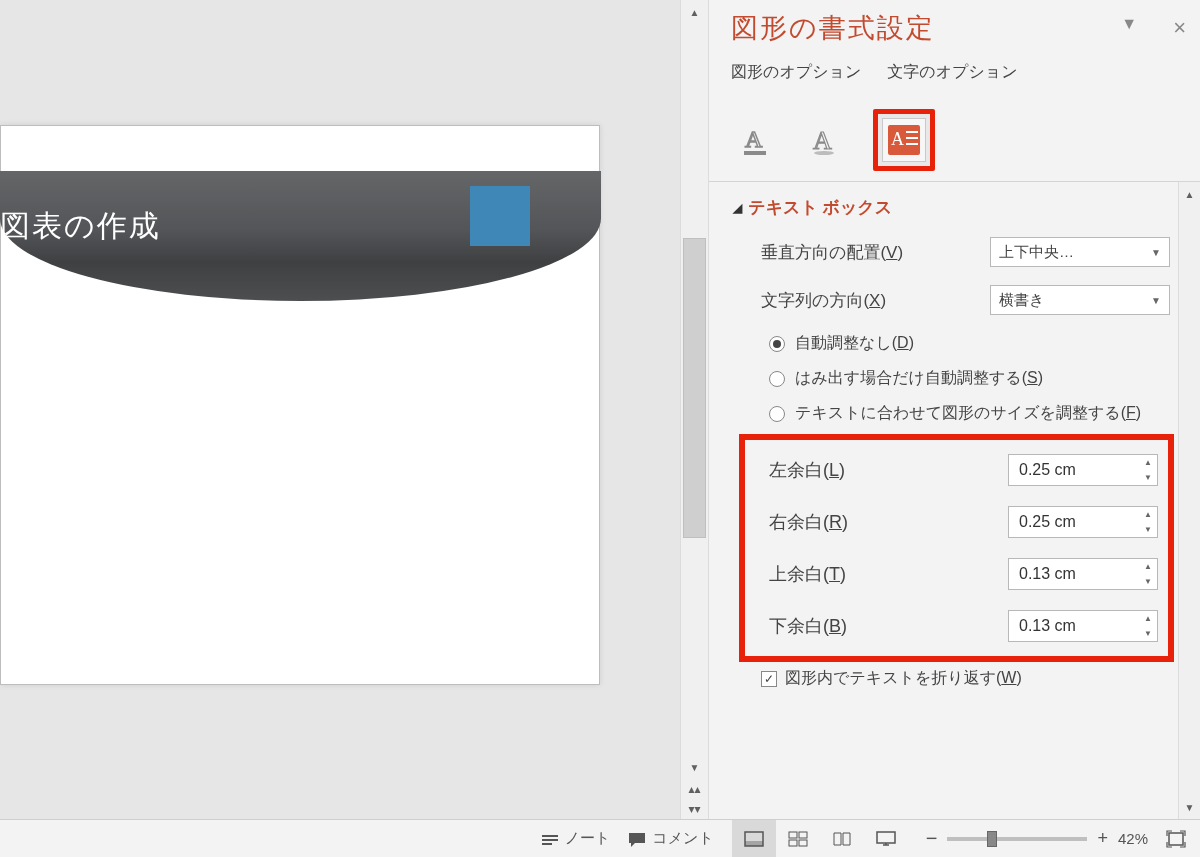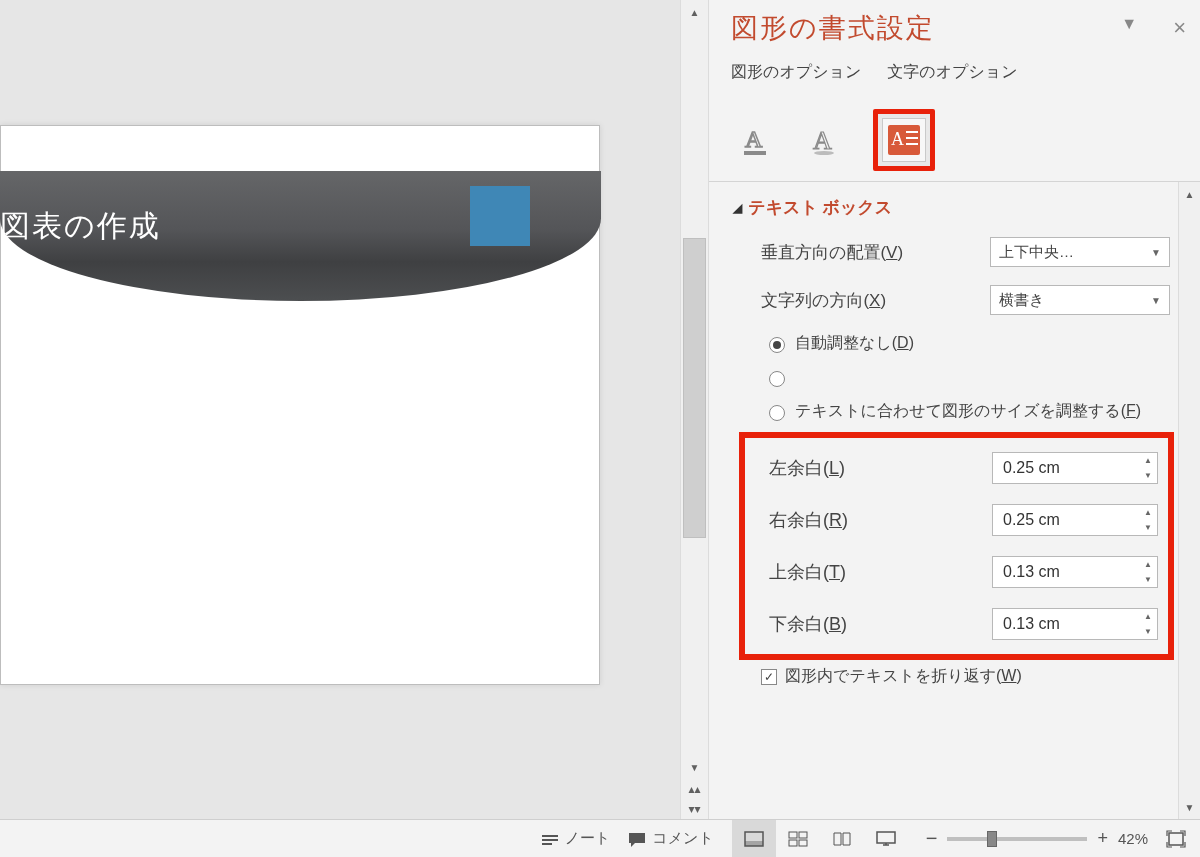--- a/index.html
+++ b/index.html
@@ -31,28 +31,28 @@
 .ico-box{border:5px solid #e8210a;padding:4px;background:#e8e8e8;border-radius:2px}
 .ico-box .ico{width:44px;height:44px;background:#f7f7f7;border:1px solid #c9c9c9}
 .divider{height:1px;background:#d4d4d4;margin:0 -14px 0 -22px}
 .scroll-col{display:flex;flex:1;min-height:0}
 .content{flex:1;padding:14px 8px 0 2px}
 .sec-head{display:flex;align-items:center;gap:6px;color:#c24a2e;font-size:17px;font-weight:bold;margin-bottom:18px;cursor:pointer}
 .row{display:flex;align-items:center;margin-bottom:18px;padding-left:28px}
 .row .lbl{flex:1;font-size:17px;color:#444}
 .combo{width:180px;height:30px;border:1px solid #b8b8b8;background:#fff;display:flex;align-items:center;padding:0 8px;font-size:15px;color:#444;cursor:pointer;justify-content:space-between}
 .combo .arr{color:#666;font-size:10px}
-.radio-row{display:flex;align-items:center;gap:10px;margin-bottom:14px;padding-left:36px;font-size:16px}
+.radio-row{display:flex;align-items:flex-start;gap:10px;margin-bottom:14px;padding-left:36px;font-size:16px}
 .radio{width:16px;height:16px;border:1px solid #888;border-radius:50%;background:#fff;display:inline-flex;align-items:center;justify-content:center;margin-top:3px;flex-shrink:0}
 .radio.checked::after{content:"";width:8px;height:8px;border-radius:50%;background:#444}
 .margin-block{border:6px solid #e8210a;padding:14px 10px 8px 10px;margin:0 -4px 6px 6px}
 .mrow{display:flex;align-items:center;margin-bottom:20px}
 .mrow:last-child{margin-bottom:6px}
 .mrow .lbl{flex:1;font-size:18px;padding-left:14px}
-.spin{width:166px;height:32px;border:1px solid #b8b8b8;background:#fff;display:flex;align-items:center;font-size:16px;padding-left:10px;color:#333;position:relative}
+.spin{width:150px;height:32px;border:1px solid #b8b8b8;background:#fff;display:flex;align-items:center;font-size:16px;padding-left:10px;color:#333;position:relative}
 .spin .sbtn{position:absolute;right:0;top:0;bottom:0;width:18px;display:flex;flex-direction:column}
 .spin .sbtn div{flex:1;display:flex;align-items:center;justify-content:center;font-size:8px;color:#666;cursor:pointer}
 .chk-row{display:flex;align-items:center;gap:8px;padding-left:28px;font-size:16px}
 .chk{width:16px;height:16px;border:1px solid #888;background:#fff;display:inline-flex;align-items:center;justify-content:center;font-size:12px;color:#444}
 .panel-scroll{width:22px;background:#f0f0f0;border-left:1px solid #dcdcdc;display:flex;flex-direction:column;margin-right:-14px}
 .statusbar{height:38px;background:#f3f3f3;border-top:1px solid #cfcfcf;display:flex;align-items:center;padding:0 14px;gap:18px;font-size:15px;color:#555}
 .sb-spacer{flex:1}
 .sb-item{display:flex;align-items:flex-end;gap:6px;cursor:pointer}
 .view-btns{display:flex;gap:0}
 .vbtn{width:44px;height:38px;display:flex;align-items:center;justify-content:center;cursor:pointer;color:#6a6a6a}
@@ -155,20 +155,21 @@
                 <span class="arr">▼</span>
             </div>
           </div>
 
           <div class="radio-row">
             <span class="radio checked"></span>
             <span><span>自動調整なし(</span><span class="u">D</span>)</span>
           </div>
           <div class="radio-row">
             <span class="radio"></span>
+            <span><span>はみ出す場合だけ自動調整する(</span><span class="u">S</span>)</span>
           </div>
           <div class="radio-row" style="margin-bottom:10px">
             <span class="radio"></span>
             <span style="max-width:360px"><span>テキストに合わせて図形のサイズを調整する(</span><span class="u">F</span>)</span>
           </div>
 
           <div class="margin-block">
             <div class="mrow">
               <div class="lbl"><span>左余白(</span><span class="u">L</span>)</div>
               <div class="spin">

